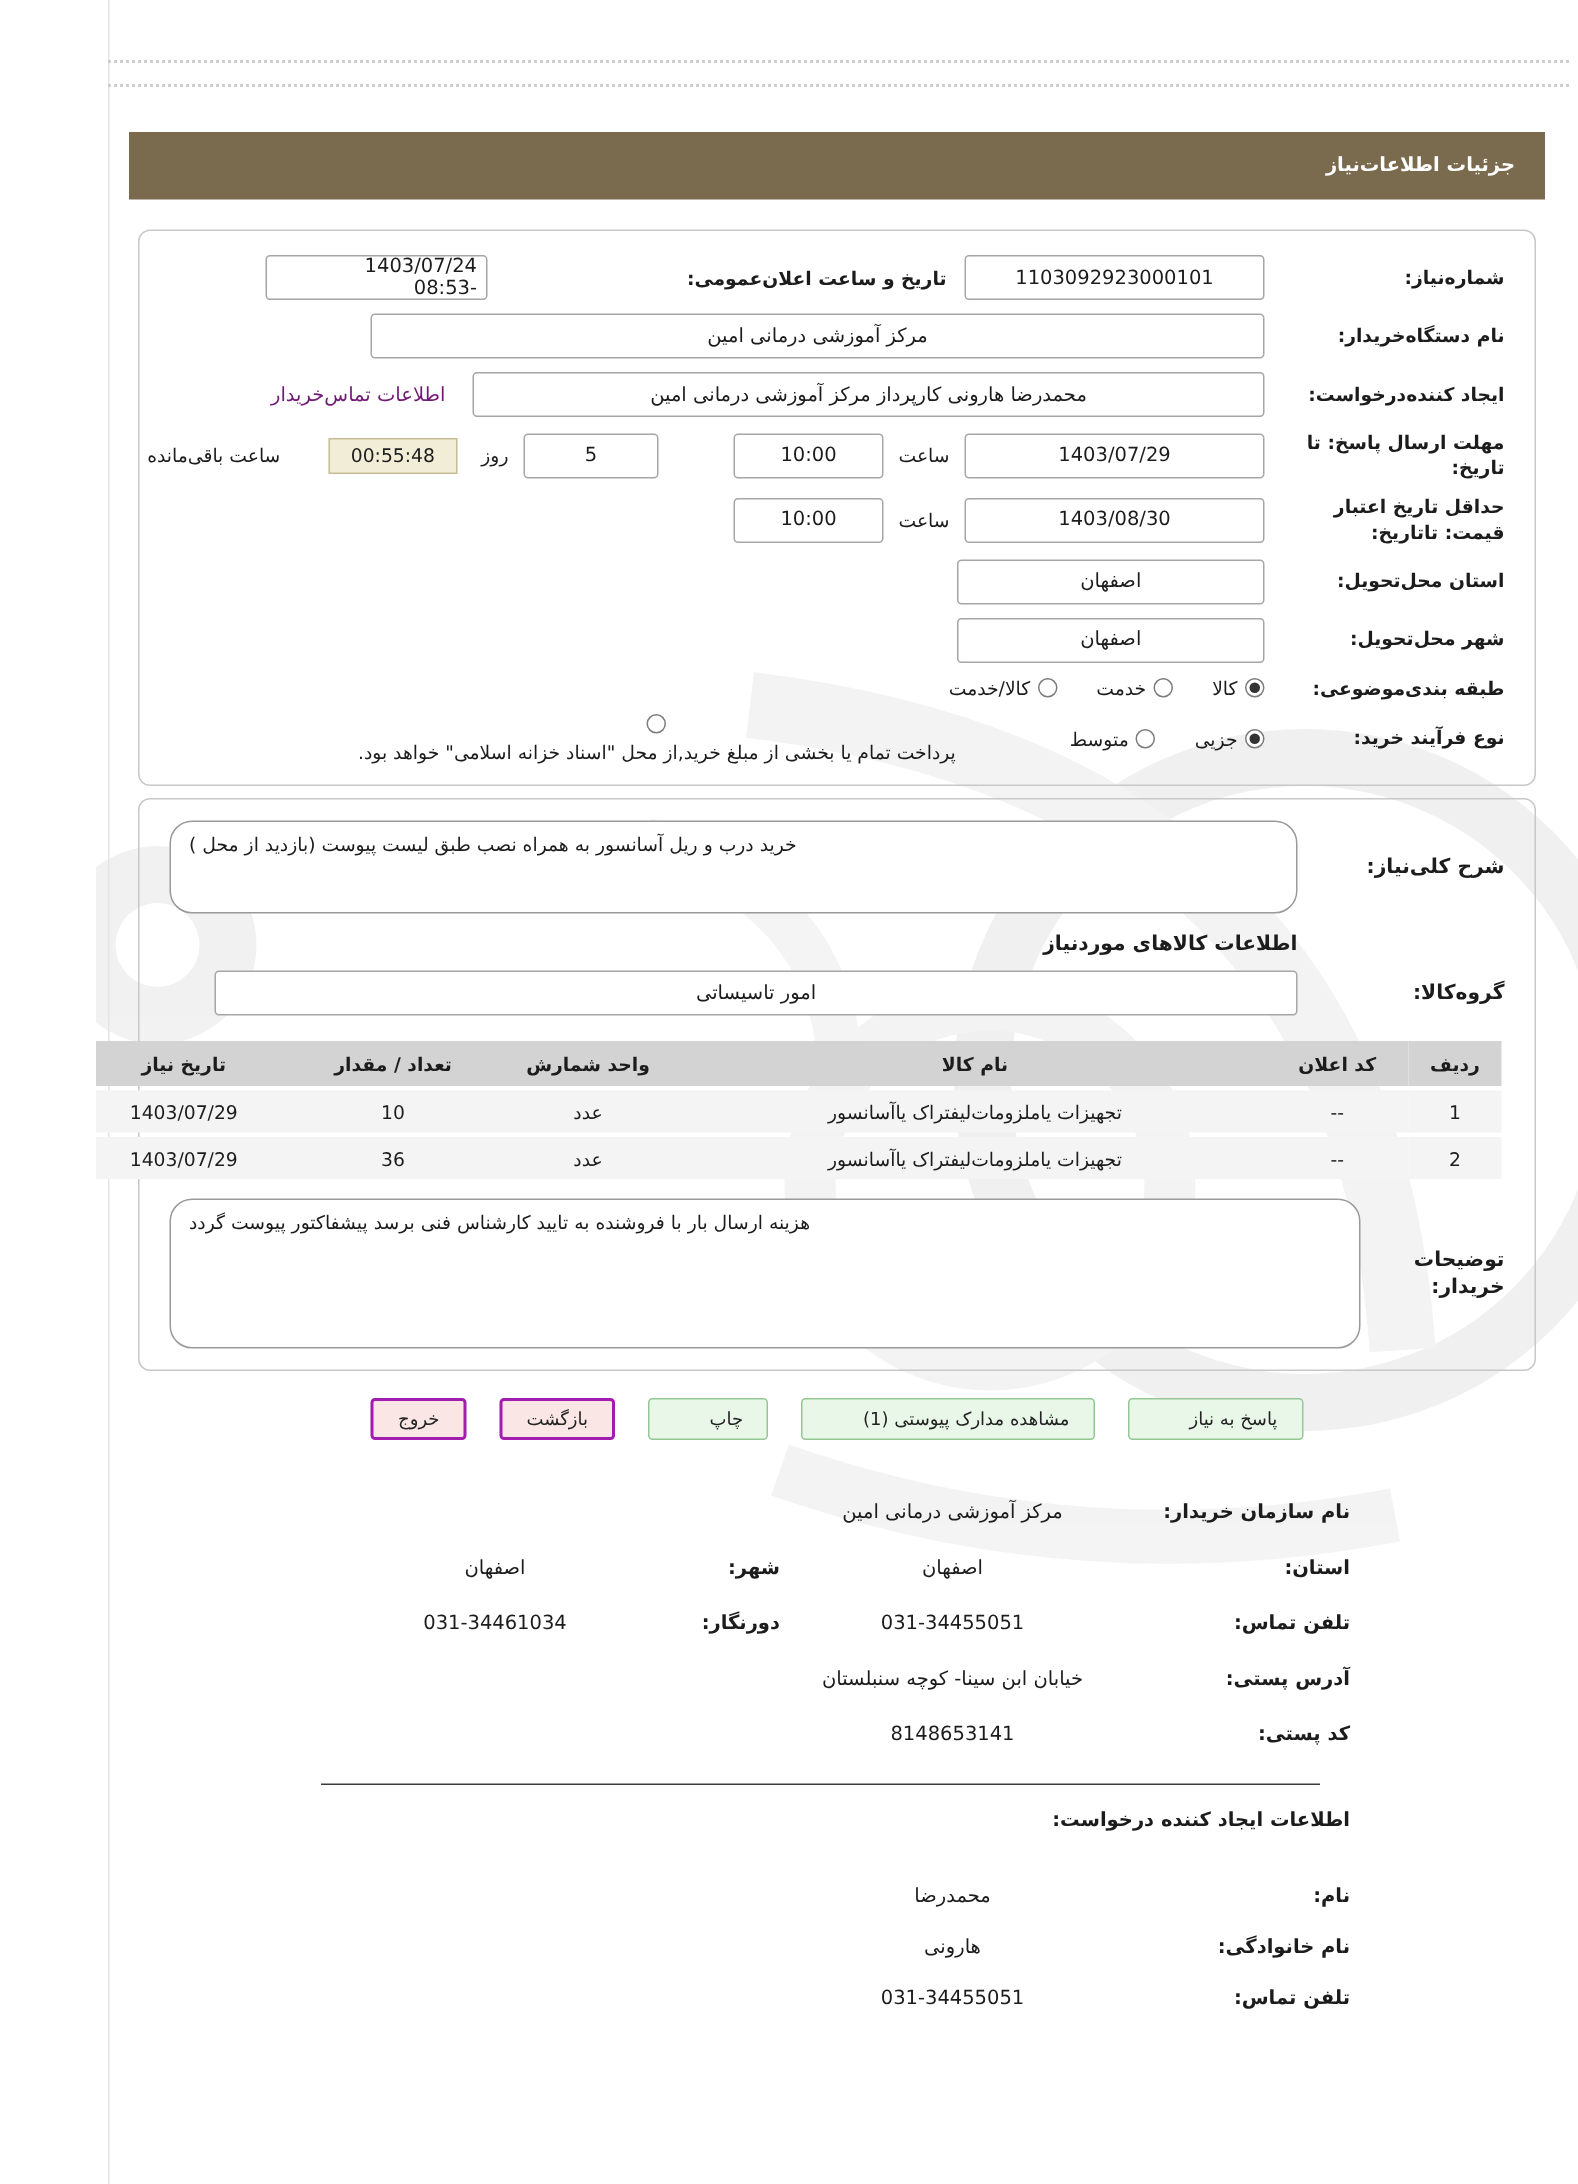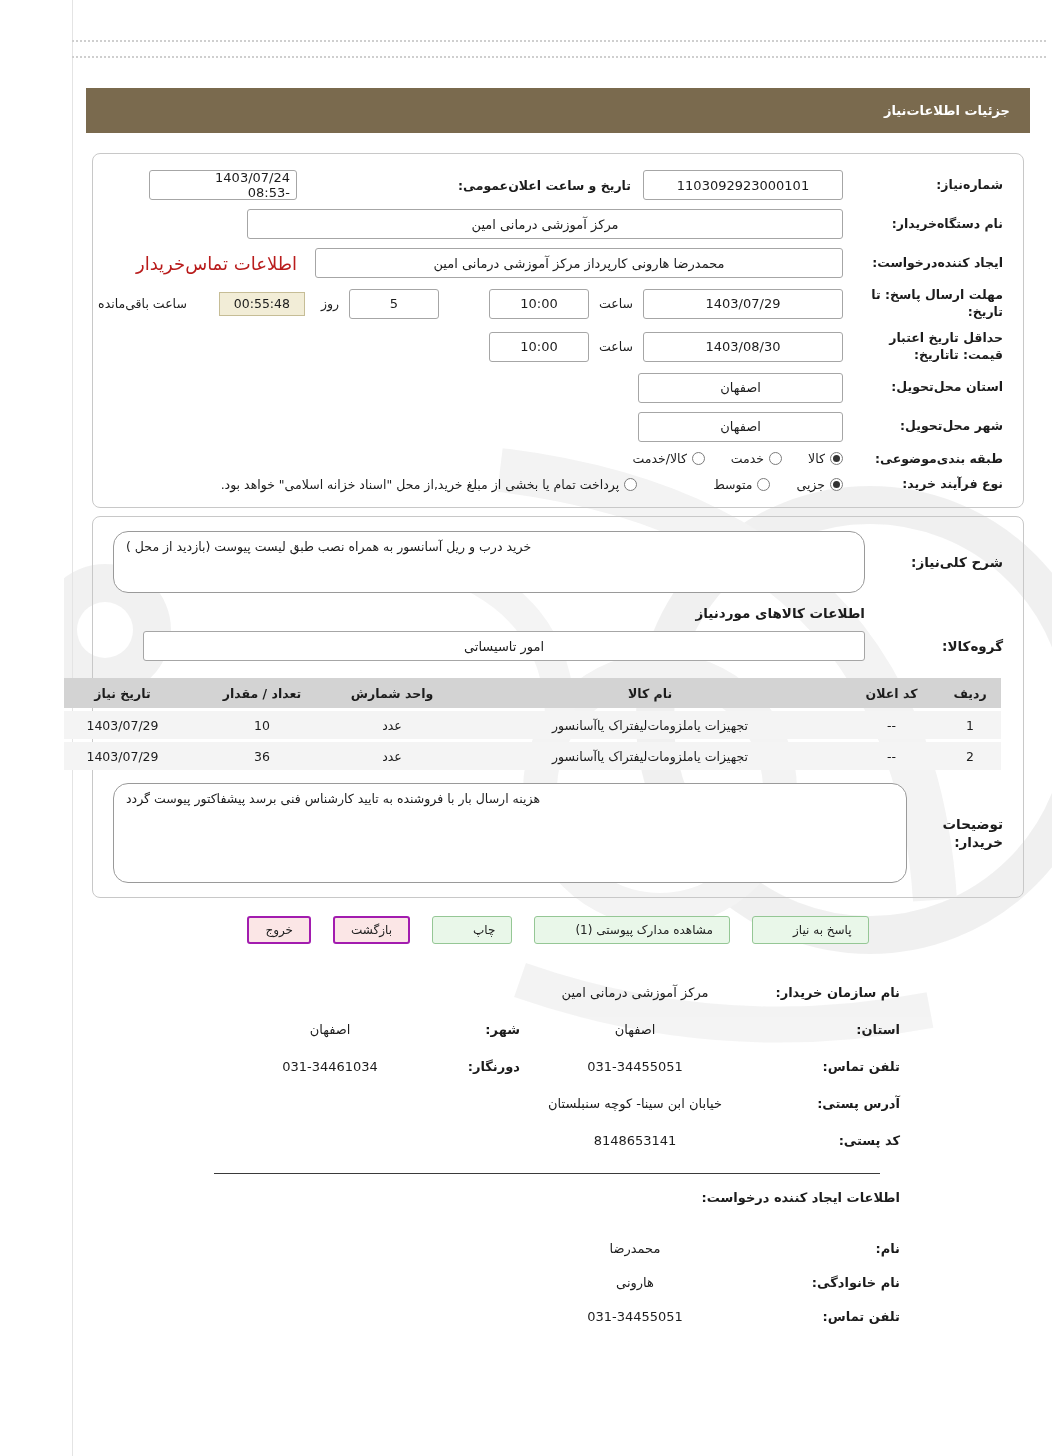--- a/index.html
+++ b/index.html
@@ -46,27 +46,27 @@
   .unit{font-size:12.5px;margin:0 2px;white-space:nowrap;}
 
   .vbox{
     border:1px solid #a6a6a6;border-radius:3px;background:#fff;
     height:30px;box-sizing:border-box;
     display:flex;align-items:center;justify-content:center;
     font-size:13px;padding:0 6px;flex-shrink:0;
   }
   .w200{width:200px}.w148{width:148px}.w596{width:596px}.w528{width:528px}
   .w100{width:100px}.w90{width:90px}.w205{width:205px}.w722{width:722px}
-  .push-left{margin-right:auto;margin-left:36px;padding-left:34px;}
+  .push-left{margin-right:auto;margin-left:64px;padding-left:34px;}
   .gap-r42{margin-right:42px;}
-  .gap-r50{margin-right:50px;}
+  .gap-r50{margin-right:50px;flex-direction:column;}
   .gap-r6{margin-right:6px;}
   .gap-r24{margin-right:24px;}
 
-  .link{color:#b91c1c;font-size:18px;cursor:pointer;margin-right:10px;white-space:nowrap;}
+  .link{color:#701a75;font-size:13px;cursor:pointer;margin-right:10px;white-space:nowrap;}
 
   .countdown{
     background:#f2edd7;border:1px solid #c6bd96;
     width:86px;height:24px;box-sizing:border-box;
     display:flex;align-items:center;justify-content:center;
     font-size:12.5px;flex-shrink:0;
   }
   .remaining{font-size:12.5px;white-space:nowrap;}
 
   .opts{display:flex;align-items:center;gap:26px;}

